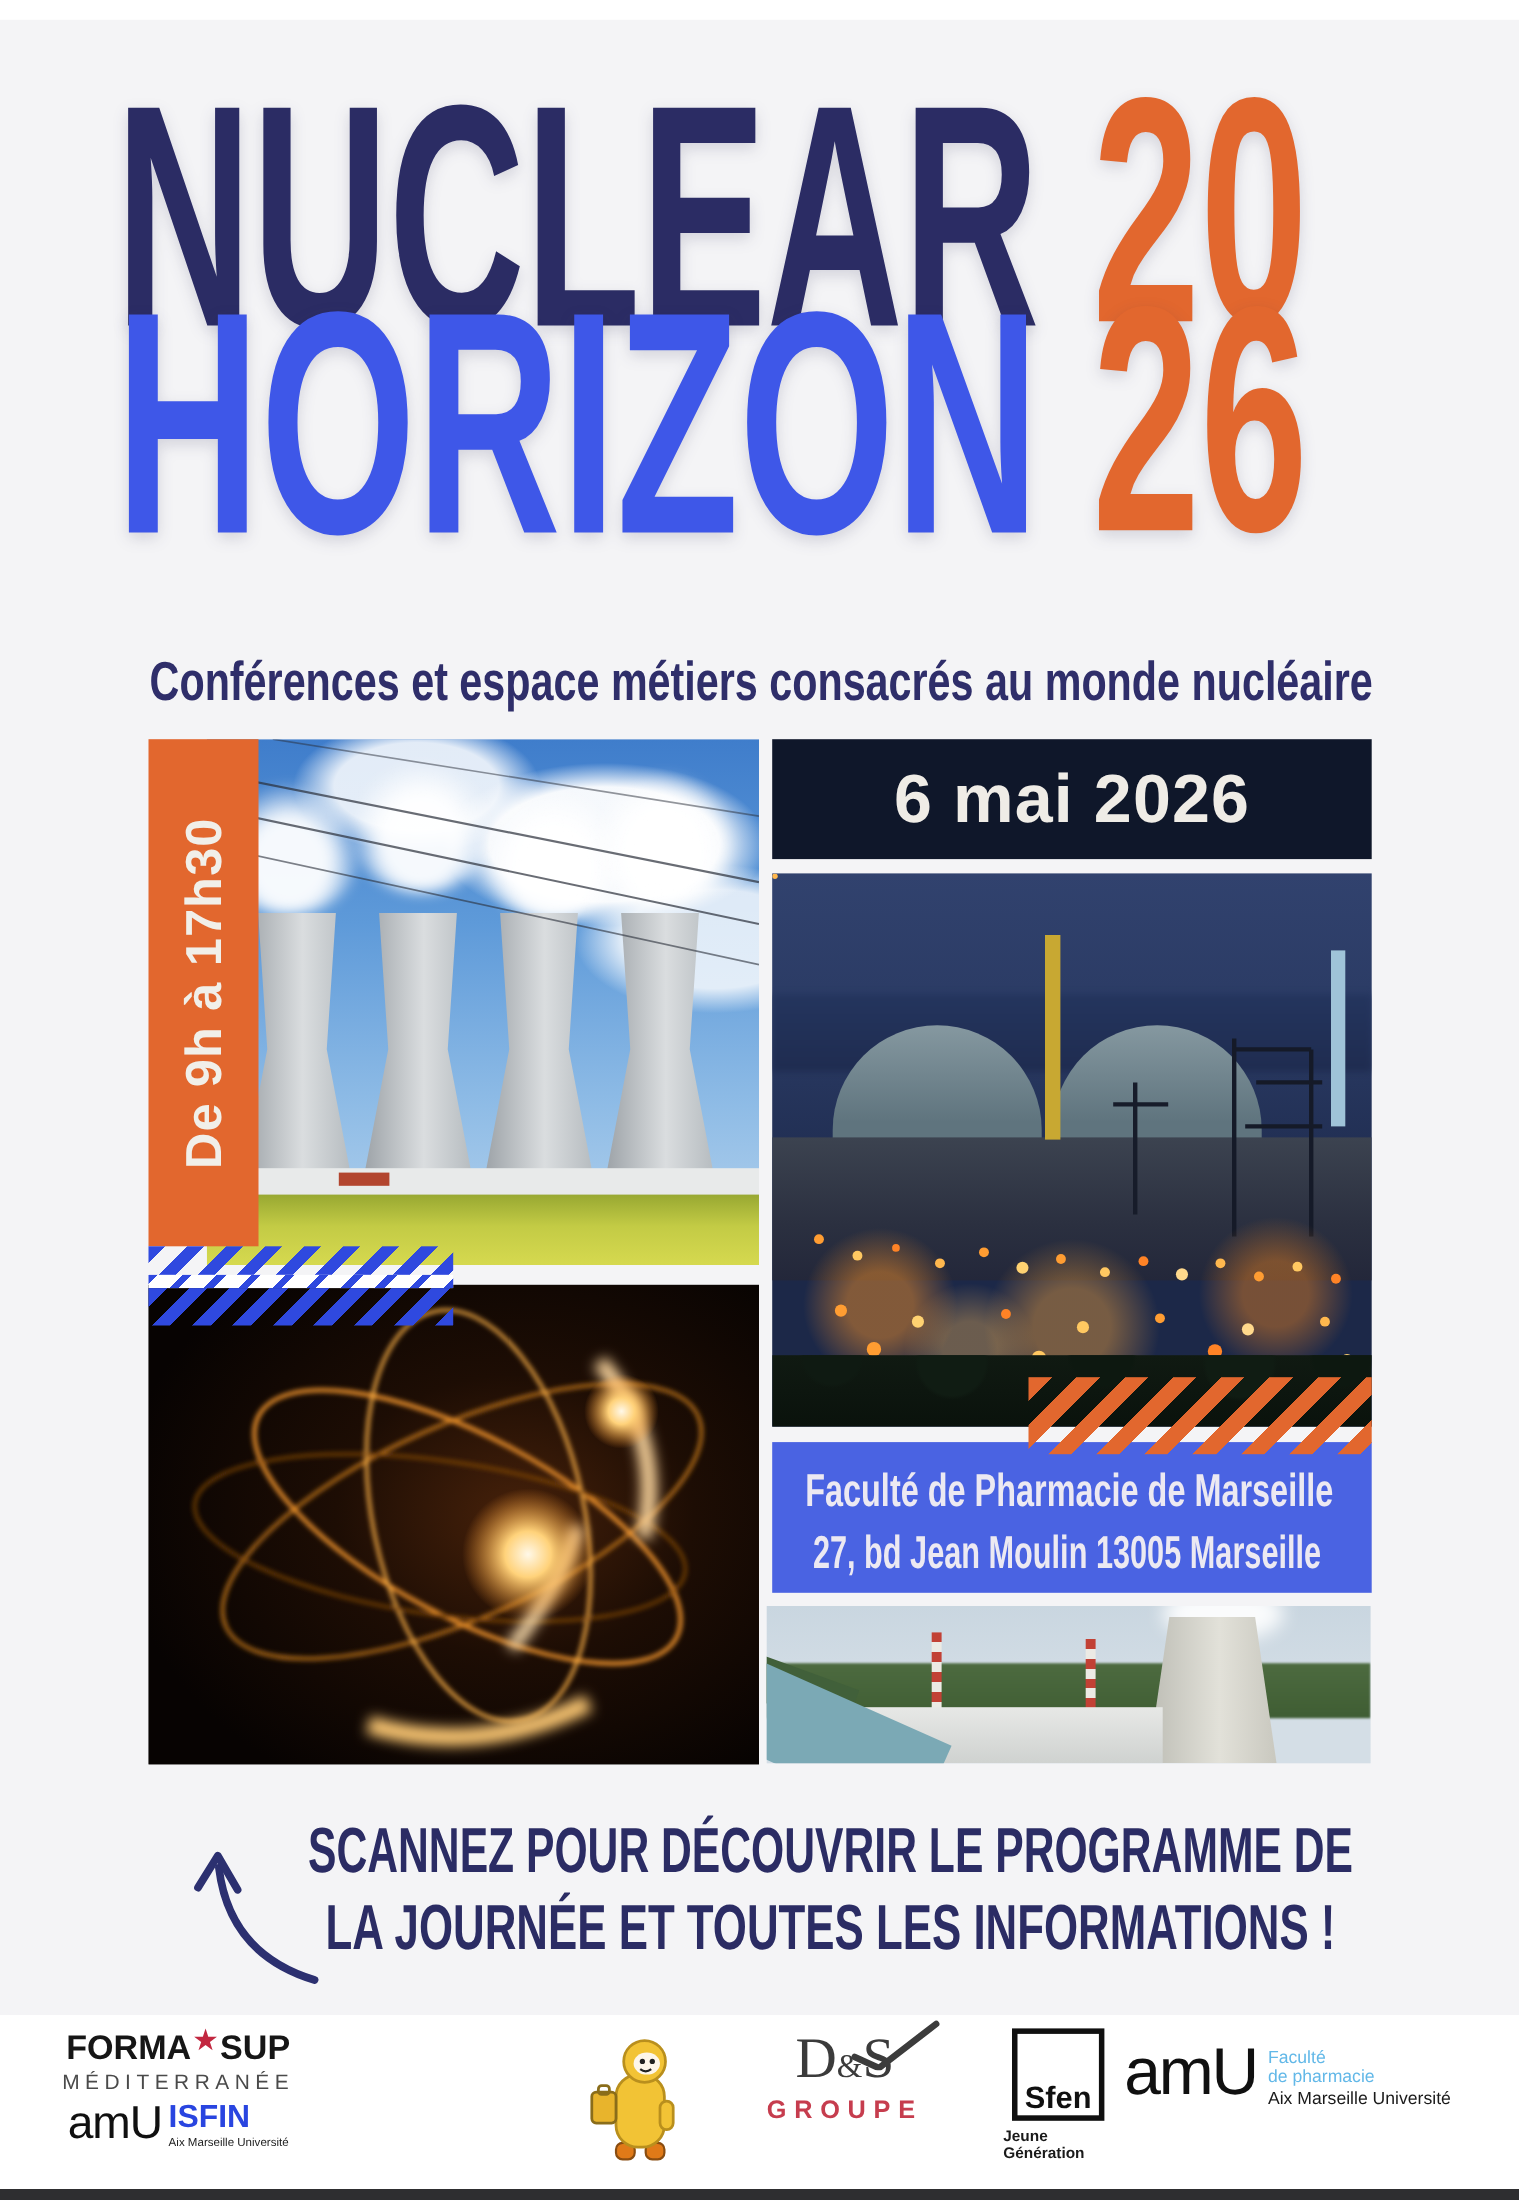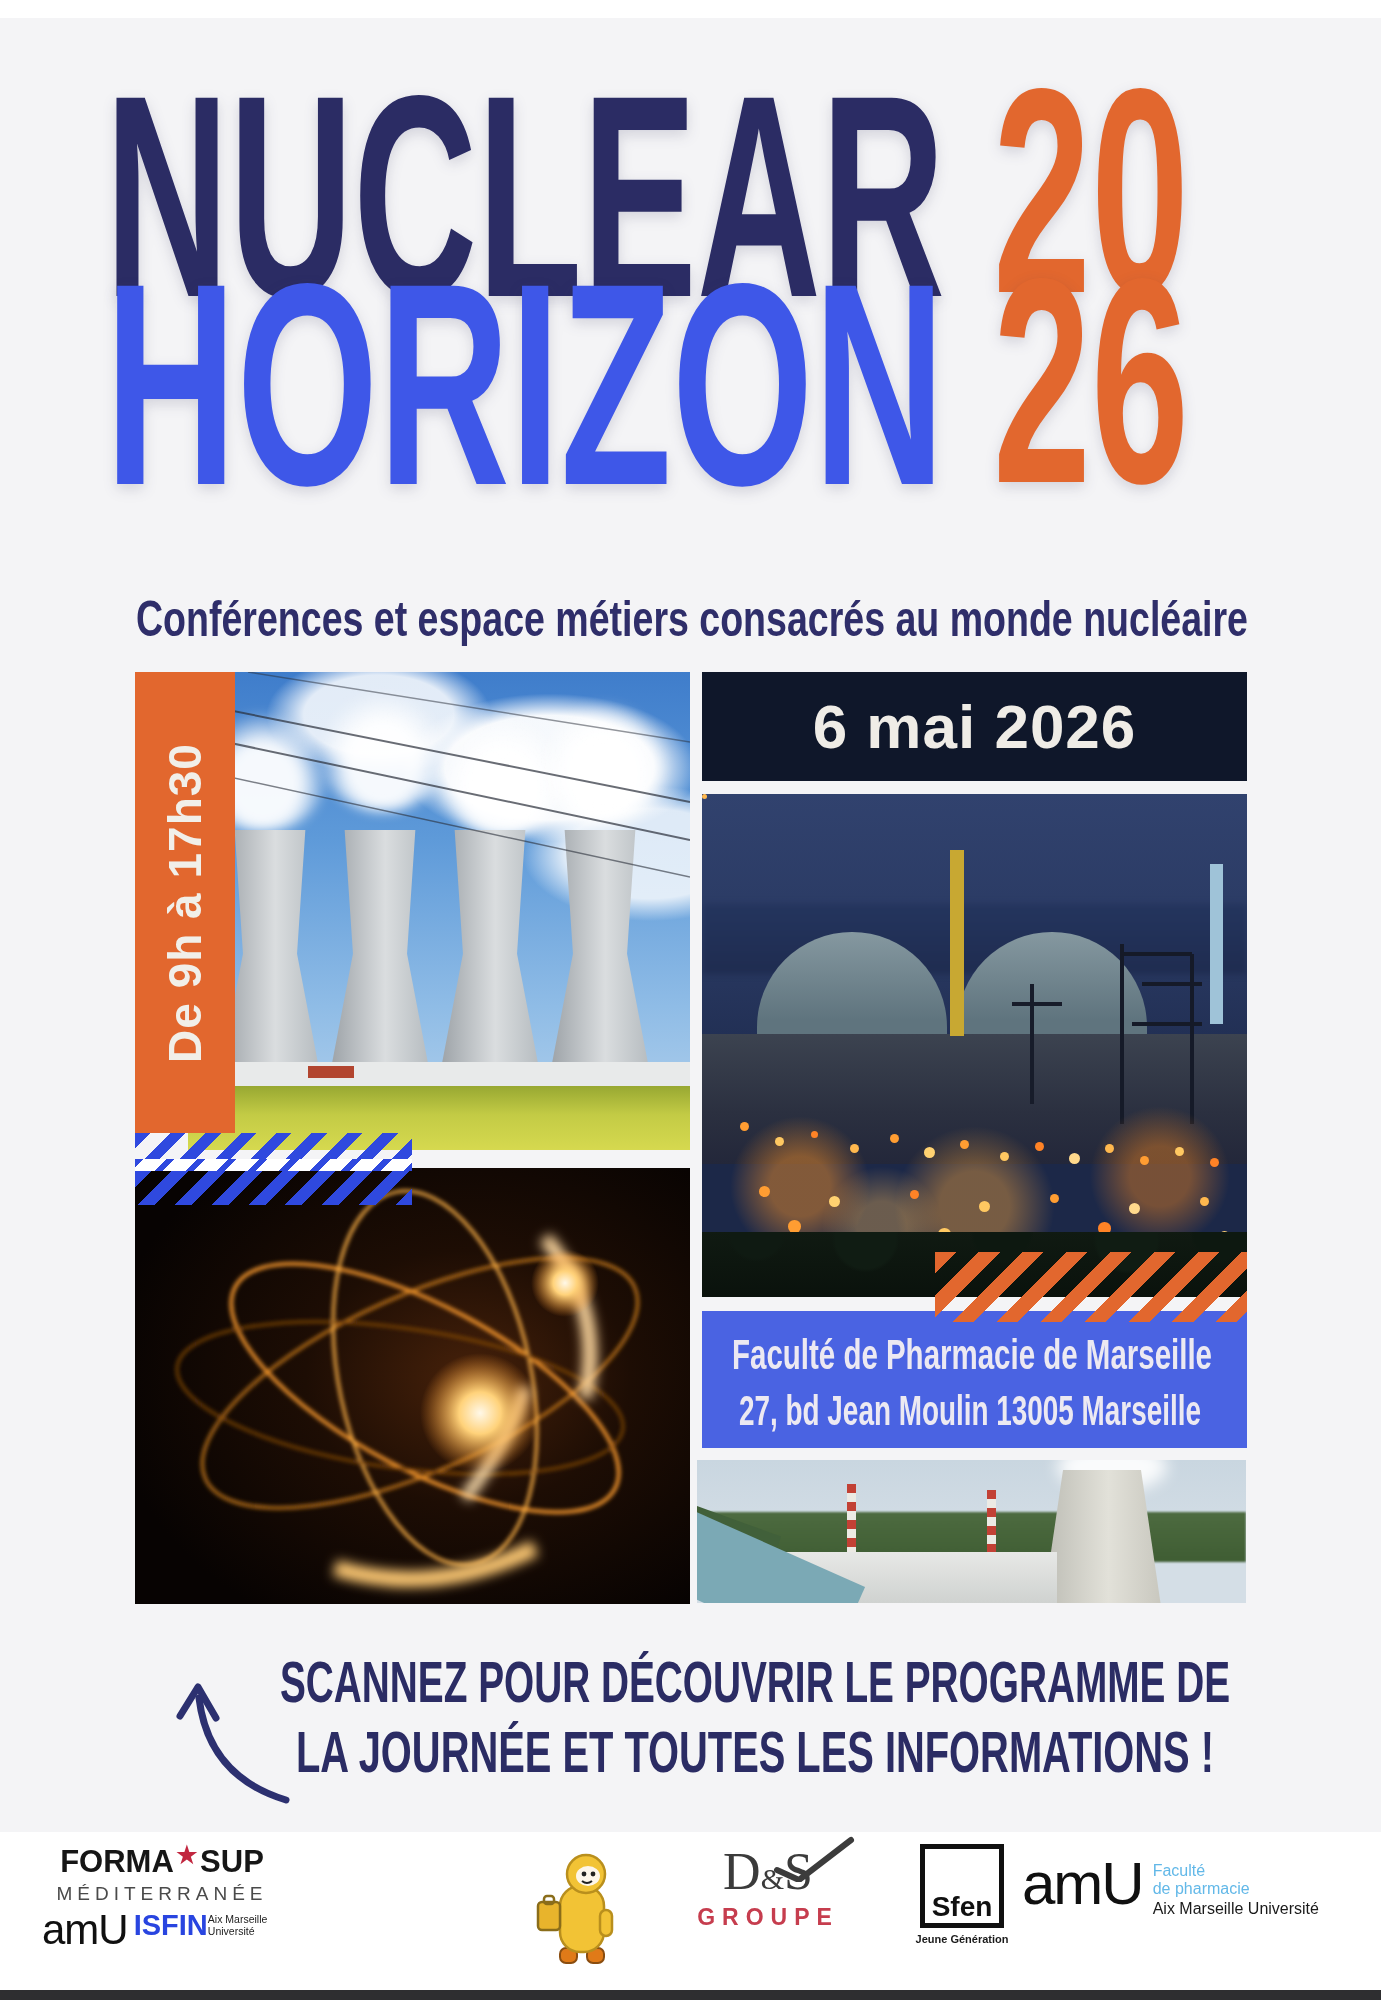--- a/index.html
+++ b/index.html
@@ -132,21 +132,21 @@
   
   .footer{position:absolute;left:0;top:1832px;width:1381px;height:158px;background:#ffffff;}
   .botbar{position:absolute;left:0;top:1990px;width:1381px;height:10px;background:#2e2e30;}
   .flogo{position:absolute;display:flex;flex-direction:column;align-items:center;}
   .formasup{left:42px;top:14px;width:240px;}
   .fs-line{font-weight:bold;font-size:31px;color:#161616;letter-spacing:0;line-height:1;}
   .fs-star{color:#c22740;font-size:27px;position:relative;top:-8px;margin:0 1px;}
   .fs-med{font-size:19px;letter-spacing:5px;color:#4a4a4a;margin-top:4px;}
   .fs-amurow{display:flex;align-items:flex-start;margin-top:6px;}
   .fs-amu{font-size:42px;color:#101010;line-height:.9;letter-spacing:-1px;}
-  .fs-isfin-col{display:flex;margin-left:6px;}
+  .fs-isfin-col{display:flex;flex-direction:column;margin-left:6px;}
   .fs-isfin{font-size:29px;font-weight:bold;color:#2945e0;line-height:1;}
   .fs-univ{font-size:10.5px;color:#222;margin-top:2px;}
   .prnt{left:318px;top:6px;width:165px;}
   .prnt-l1{display:flex;align-items:center;gap:5px;}
   .prnt-master{font-size:23px;font-weight:bold;color:#9b9b9b;}
   .tri-up{width:0;height:0;border-left:9px solid transparent;border-right:9px solid transparent;
     border-bottom:15px solid #2fa79a;}
   .prnt-l2{display:flex;align-items:baseline;margin-top:-2px;}
   .prnt-is{font-size:15px;font-weight:bold;color:#9b9b9b;margin-right:2px;}
   .prnt-big{font-size:36px;font-weight:bold;line-height:1;}
@@ -157,21 +157,21 @@
   .mascot{left:525px;top:18px;width:110px;}
   .ds{left:688px;top:14px;width:160px;}
   .ds-name{font-family:"Liberation Serif",serif;font-size:52px;color:#3b3b3b;line-height:1;}
   .ds-amp{font-size:30px;}
   .ds-groupe{font-size:23px;font-weight:bold;letter-spacing:7px;color:#c63d4e;margin-top:6px;}
   .ds-check{position:absolute;left:44px;top:-10px;}
   .sfen{left:912px;top:12px;width:100px;justify-content:center;}
   .sfen-box{width:84px;height:84px;border:5px solid #101010;background:#fff;
     display:flex;align-items:flex-end;justify-content:center;box-sizing:border-box;}
   .sfen-name{font-size:28px;font-weight:bold;color:#101010;line-height:1;margin-bottom:2px;}
-  .sfen-sub{font-size:11px;font-weight:bold;color:#1a1a1a;margin-top:5px;}
+  .sfen-sub{font-size:14px;font-weight:bold;color:#1a1a1a;margin-top:5px;}
   .amup{left:1022px;top:28px;width:350px;flex-direction:row!important;align-items:flex-start!important;}
   .amup-amu{font-size:60px;color:#101010;line-height:.8;letter-spacing:-2px;}
   .amup-col{display:flex;flex-direction:column;margin-left:10px;margin-top:2px;}
   .amup-fac{font-size:16px;color:#62b8e8;line-height:1.15;}
   .amup-univ{font-size:16px;color:#1a1a1a;line-height:1.3;}
 </style>
 </head>
 <body>
 
 <div class="poster">

